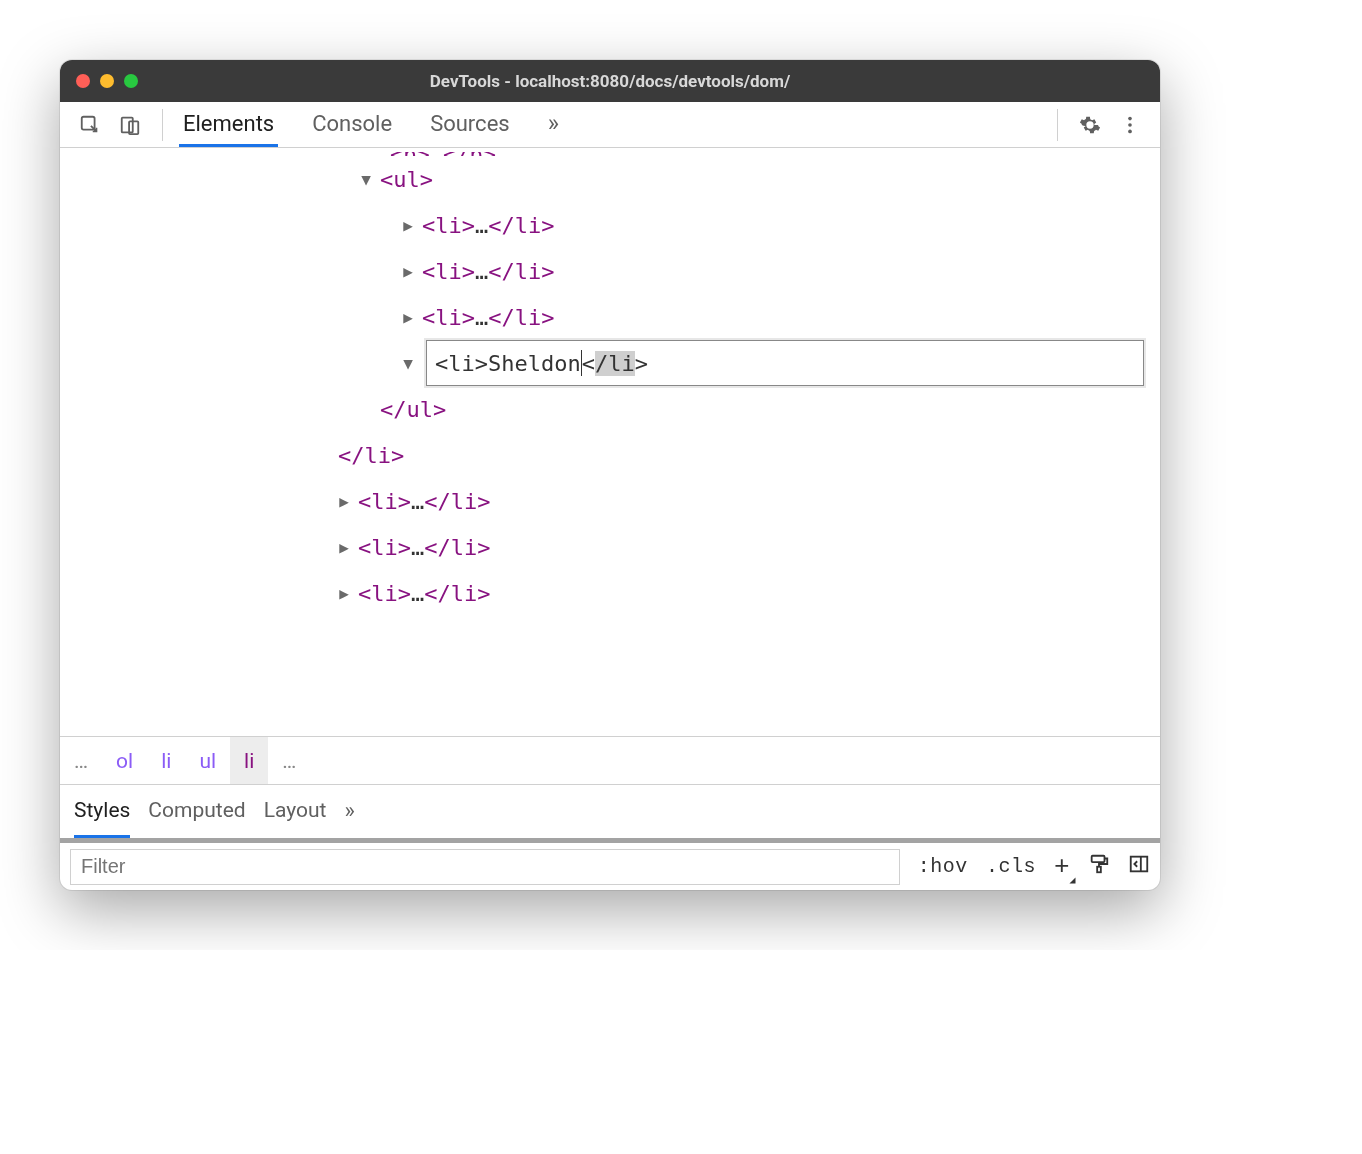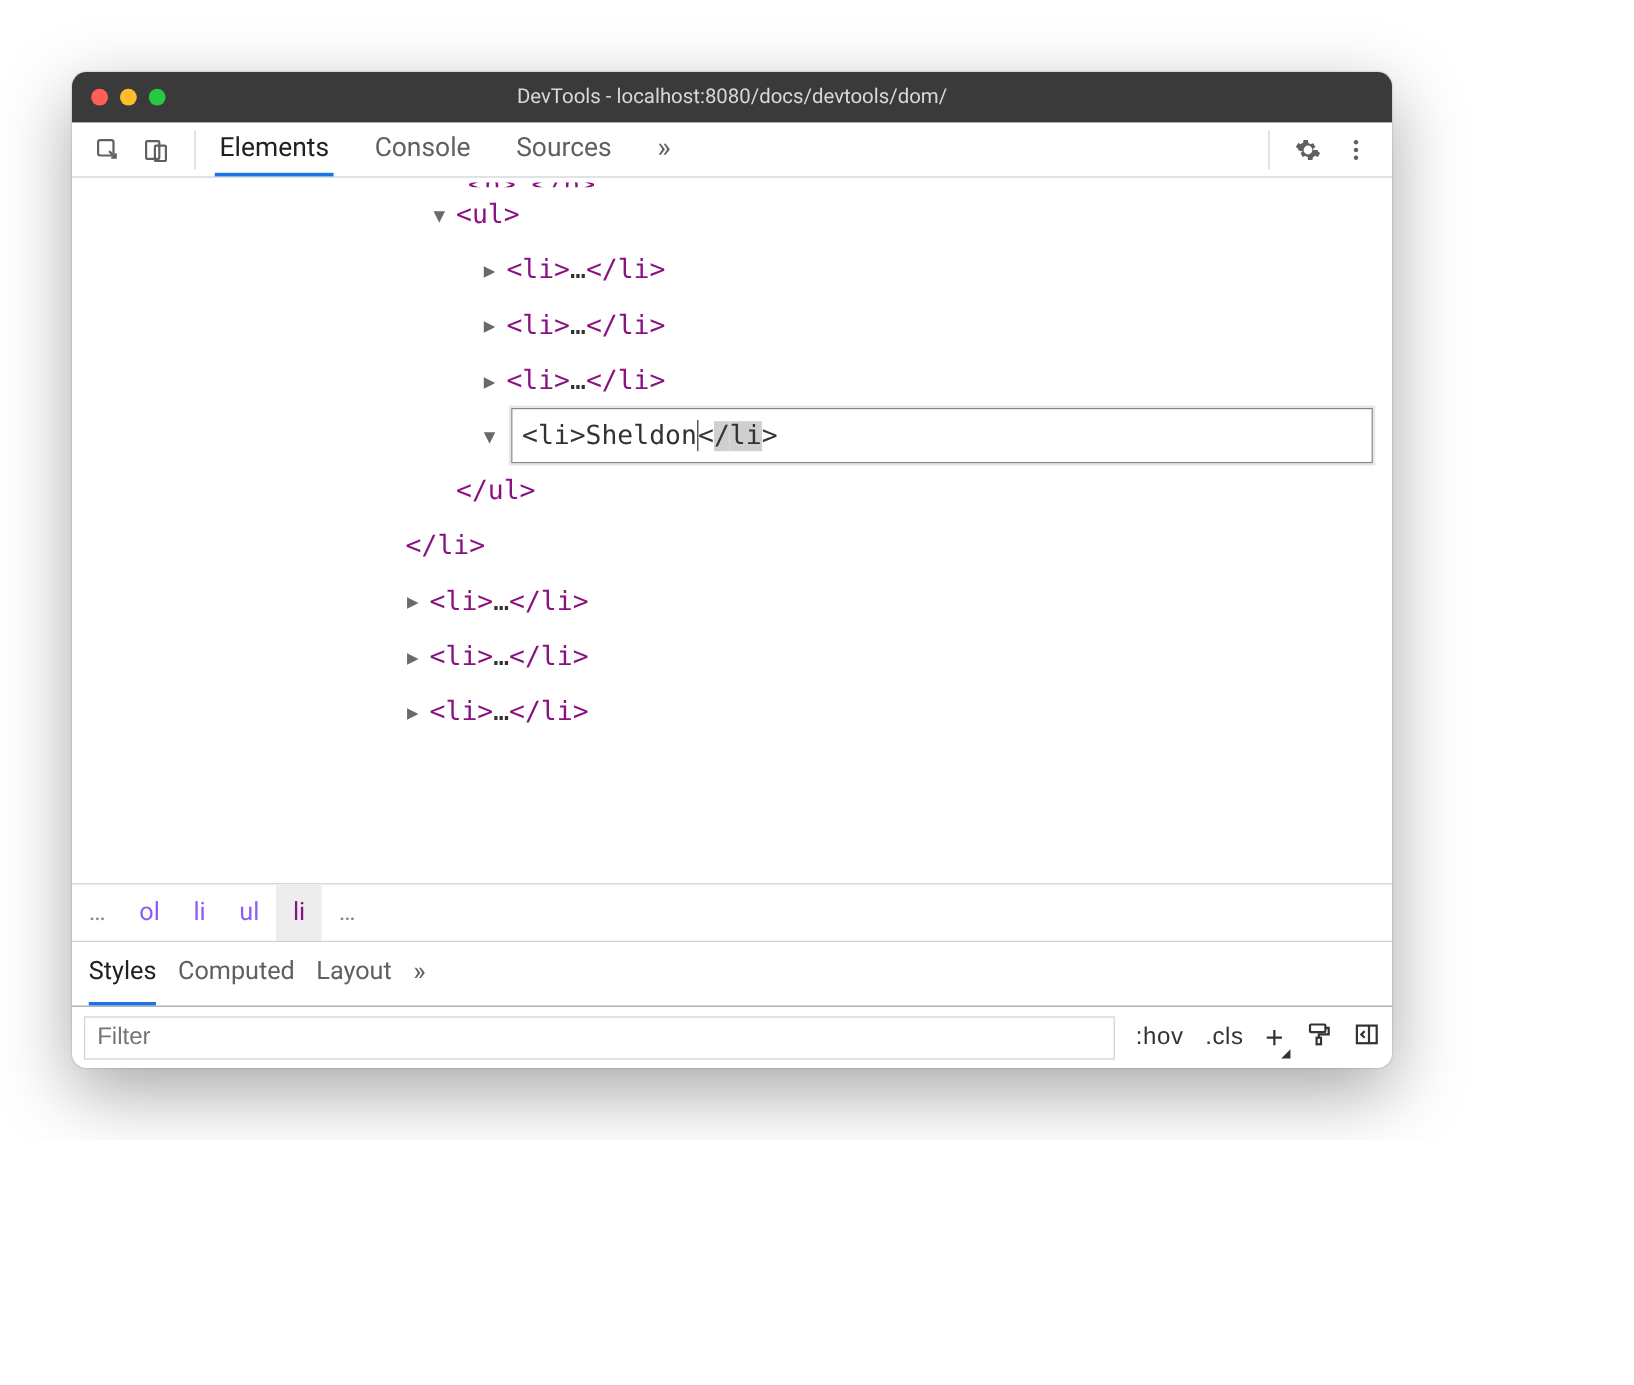--- a/index.html
+++ b/index.html
@@ -30,21 +30,21 @@
 .traffic-light { width: 14px; height: 14px; border-radius: 50%; }
 .traffic-red { background: #ff5f57; }
 .traffic-yellow { background: #febc2e; }
 .traffic-green { background: #28c840; }
 .titlebar-title {
   position: absolute;
   left: 50%;
   transform: translateX(-50%);
   color: #d8d8d8;
   font-size: 17px;
-  font-weight: 400;
+  font-weight: 700;
 }
 .toolbar {
   height: 46px;
   border-bottom: 1px solid #d0d0d0;
   display: flex;
   align-items: center;
   padding: 0 14px;
   gap: 8px;
 }
 .toolbar-btn {
@@ -154,40 +154,40 @@
 .stab {
   font-size: 21px;
   color: #606060;
   display: flex;
   align-items: center;
   border-bottom: 3px solid transparent;
 }
 .stab.active { color:#202020; border-bottom-color:#1a73e8; }
 .filter-row {
   height: 52px;
-  border-top: 1px solid #a3a3a3;
+  border-top: 5px solid #a3a3a3;
   display: flex;
   align-items: center;
   padding: 0 10px;
   gap: 18px;
   font-size: 20px;
   color: #333;
 }
 .filter-input {
   flex: 1;
   border: 1px solid #d0d0d0;
   height: 36px;
   padding: 0 10px;
   font-size: 20px;
   color: #888;
   outline: none;
 }
 .filter-tool {
   color: #333;
-  font-family: Liberation Sans, sans-serif;
+  font-family: Liberation Mono, monospace;
   font-size: 20px;
   letter-spacing: .5px;
 }
 .icon-svg { width:22px; height:22px; }
 </style>
 </head>
 <body>
 
 <div class="window">
 

